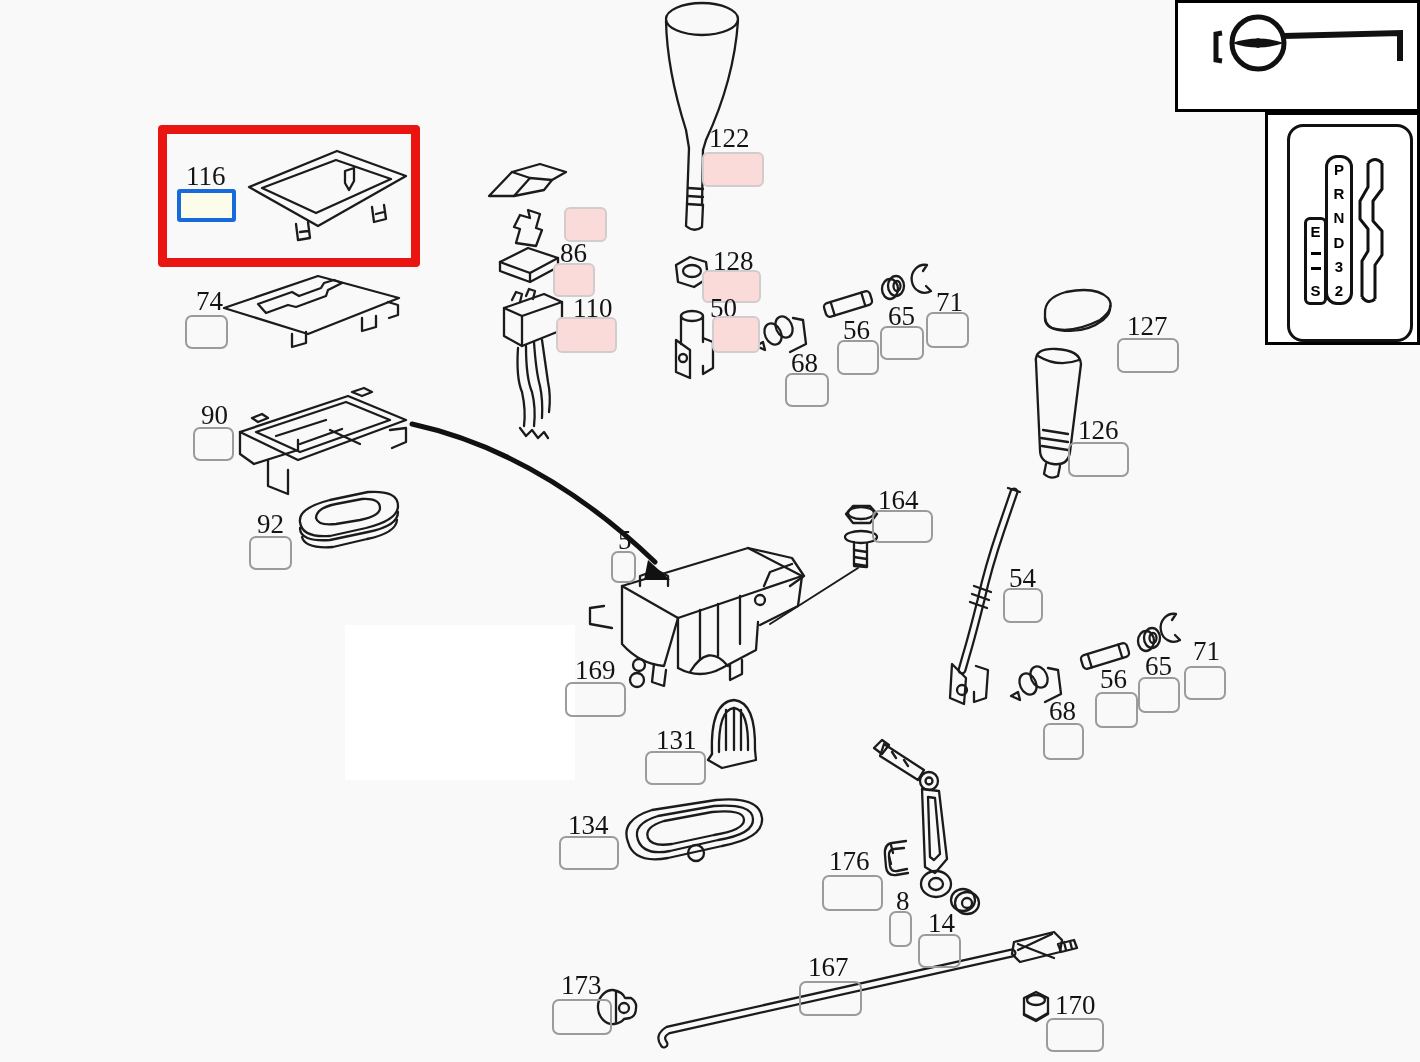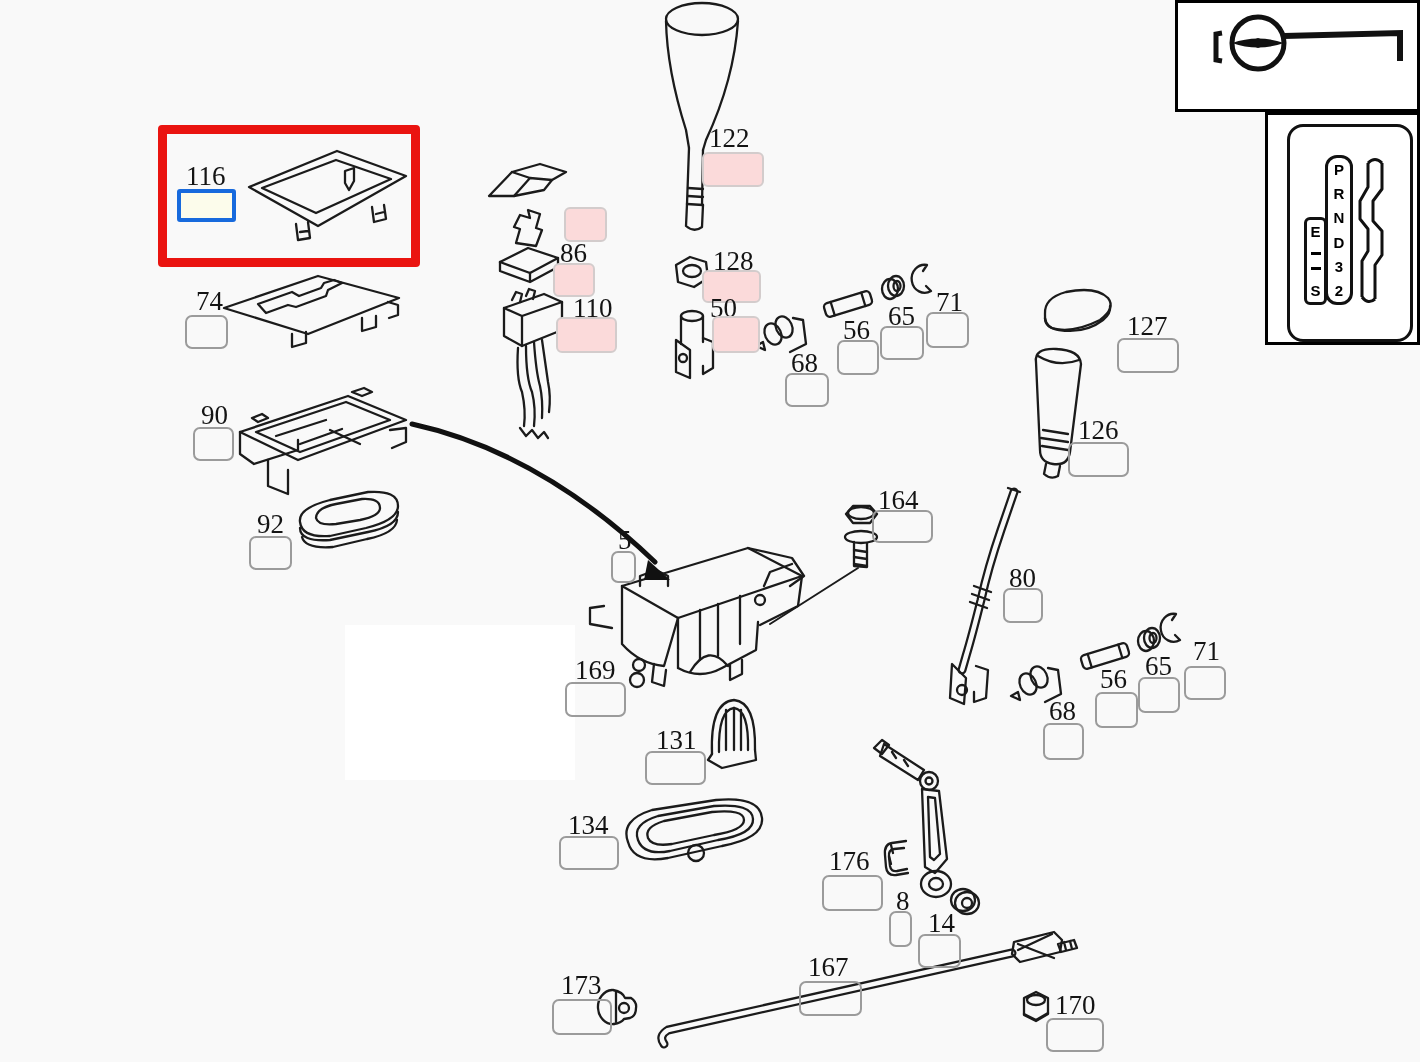--- a/index.html
+++ b/index.html
@@ -328,21 +328,21 @@
       <div class="plabel" style="left: 936px; top: 289px;">71</div>
       <div class="hotspot normal" style="left: 926px; top: 312px; width: 43px; height: 36px;"></div>
       <div class="plabel" style="left: 1127px; top: 313px;">127</div>
       <div class="hotspot normal" style="left: 1117px; top: 338px; width: 62px; height: 35px;"></div>
       <div class="plabel" style="left: 1078px; top: 417px;">126</div>
       <div class="hotspot normal" style="left: 1068px; top: 442px; width: 61px; height: 35px;"></div>
       <div class="plabel" style="left: 878px; top: 487px;">164</div>
       <div class="hotspot normal" style="left: 872px; top: 510px; width: 61px; height: 33px;"></div>
       <div class="plabel" style="left: 618px; top: 527px;">5</div>
       <div class="hotspot normal" style="left: 611px; top: 551px; width: 25px; height: 32px;"></div>
-      <div class="plabel" style="left: 1009px; top: 565px;">80</div>
+      <div class="plabel" style="left: 1009px; top: 565px;">54</div>
       <div class="hotspot normal" style="left: 1003px; top: 588px; width: 40px; height: 35px;"></div>
       <div class="plabel" style="left: 575px; top: 657px;">169</div>
       <div class="hotspot normal" style="left: 565px; top: 682px; width: 61px; height: 35px;"></div>
       <div class="plabel" style="left: 656px; top: 727px;">131</div>
       <div class="hotspot normal" style="left: 645px; top: 751px; width: 61px; height: 34px;"></div>
       <div class="plabel" style="left: 568px; top: 812px;">134</div>
       <div class="hotspot normal" style="left: 559px; top: 836px; width: 60px; height: 34px;"></div>
       <div class="plabel" style="left: 1049px; top: 698px;">68</div>
       <div class="hotspot normal" style="left: 1043px; top: 723px; width: 41px; height: 37px;"></div>
       <div class="plabel" style="left: 1100px; top: 666px;">56</div>

